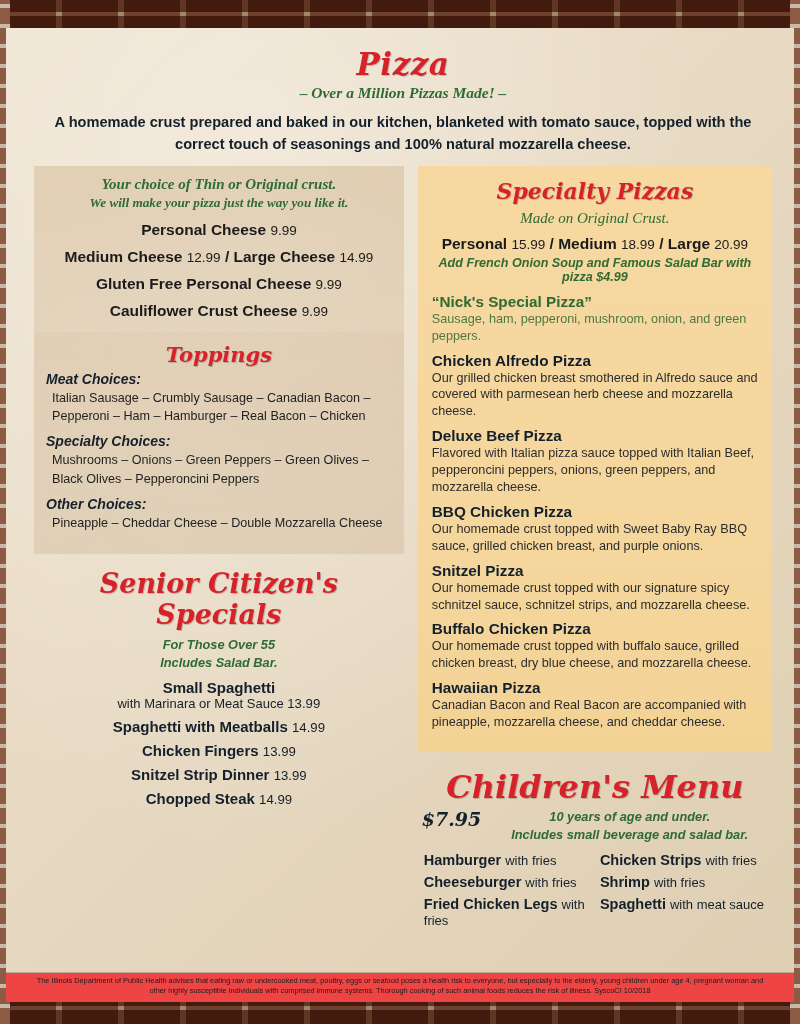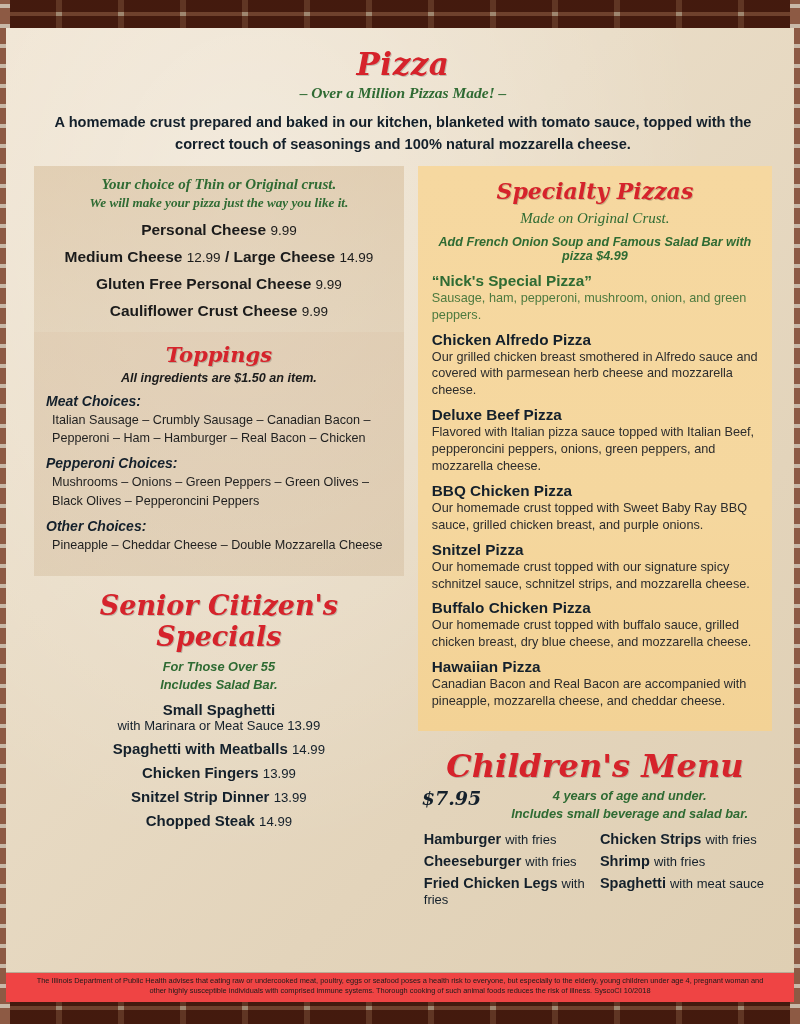--- a/index.html
+++ b/index.html
@@ -296,28 +296,27 @@
         </div>
 
         <div class="price-line">
           <span>Cauliflower Crust Cheese</span>
           <span class="amt">9.99</span>
         </div>
       </div>
 
       <div class="toppings-box">
         <h2 class="script-red" id="toppings-title">Toppings</h2>
-        <div class="topping-note">All ingredients are $1.50 an item.</div>
 
         <div class="topping-group">
           <h4>Meat Choices:</h4>
           <p>Italian Sausage – Crumbly Sausage – Canadian Bacon – Pepperoni – Ham – Hamburger – Real Bacon – Chicken</p>
         </div>
         <div class="topping-group">
-          <h4>Pepperoni Choices:</h4>
+          <h4>Specialty Choices:</h4>
           <p>Mushrooms – Onions – Green Peppers – Green Olives – Black Olives – Pepperoncini Peppers</p>
         </div>
         <div class="topping-group">
           <h4>Other Choices:</h4>
           <p>Pineapple – Cheddar Cheese – Double Mozzarella Cheese</p>
         </div>
       </div>
 
       <div>
         <h2 class="script-red" id="senior-title">Senior Citizen's Specials</h2>
@@ -352,20 +351,30 @@
       </div>
 
     </div>
 
     <div class="col-right">
 
       <div class="specialty-box">
         <h2 class="script-red" id="specialty-title">Specialty Pizzas</h2>
         <div class="made-on">Made on Original Crust.</div>
 
+        <div class="spec-prices">
+          <span>Personal</span>
+          <span class="amt">15.99</span>
+          <span>/</span>
+          <span>Medium</span>
+          <span class="amt">18.99</span>
+          <span>/</span>
+          <span>Large</span>
+          <span class="amt">20.99</span>
+        </div>
         <div class="add-line">Add French Onion Soup and Famous Salad Bar with pizza $4.99</div>
 
         <div class="pizza green">
           <h3>“Nick's Special Pizza”</h3>
           <p>Sausage, ham, pepperoni, mushroom, onion, and green peppers.</p>
         </div>
         <div class="pizza">
           <h3>Chicken Alfredo Pizza</h3>
           <p>Our grilled chicken breast smothered in Alfredo sauce and covered with parmesean herb cheese and mozzarella cheese.</p>
         </div>
@@ -389,21 +398,21 @@
           <h3>Hawaiian Pizza</h3>
           <p>Canadian Bacon and Real Bacon are accompanied with pineapple, mozzarella cheese, and cheddar cheese.</p>
         </div>
       </div>
 
       <div>
         <h2 class="script-red" id="children-title">Children's Menu</h2>
         <div class="child-head">
           <div class="child-price">$7.95</div>
           <div class="child-note">
-            <div>4 years of age and under.</div>
+            <div>10 years of age and under.</div>
             <div>Includes small beverage and salad bar.</div>
           </div>
         </div>
 
         <div class="child-grid">
           <div class="child-item">
             <span>Hamburger</span>
             <span class="with">with fries</span>
           </div>
           <div class="child-item c-right">

